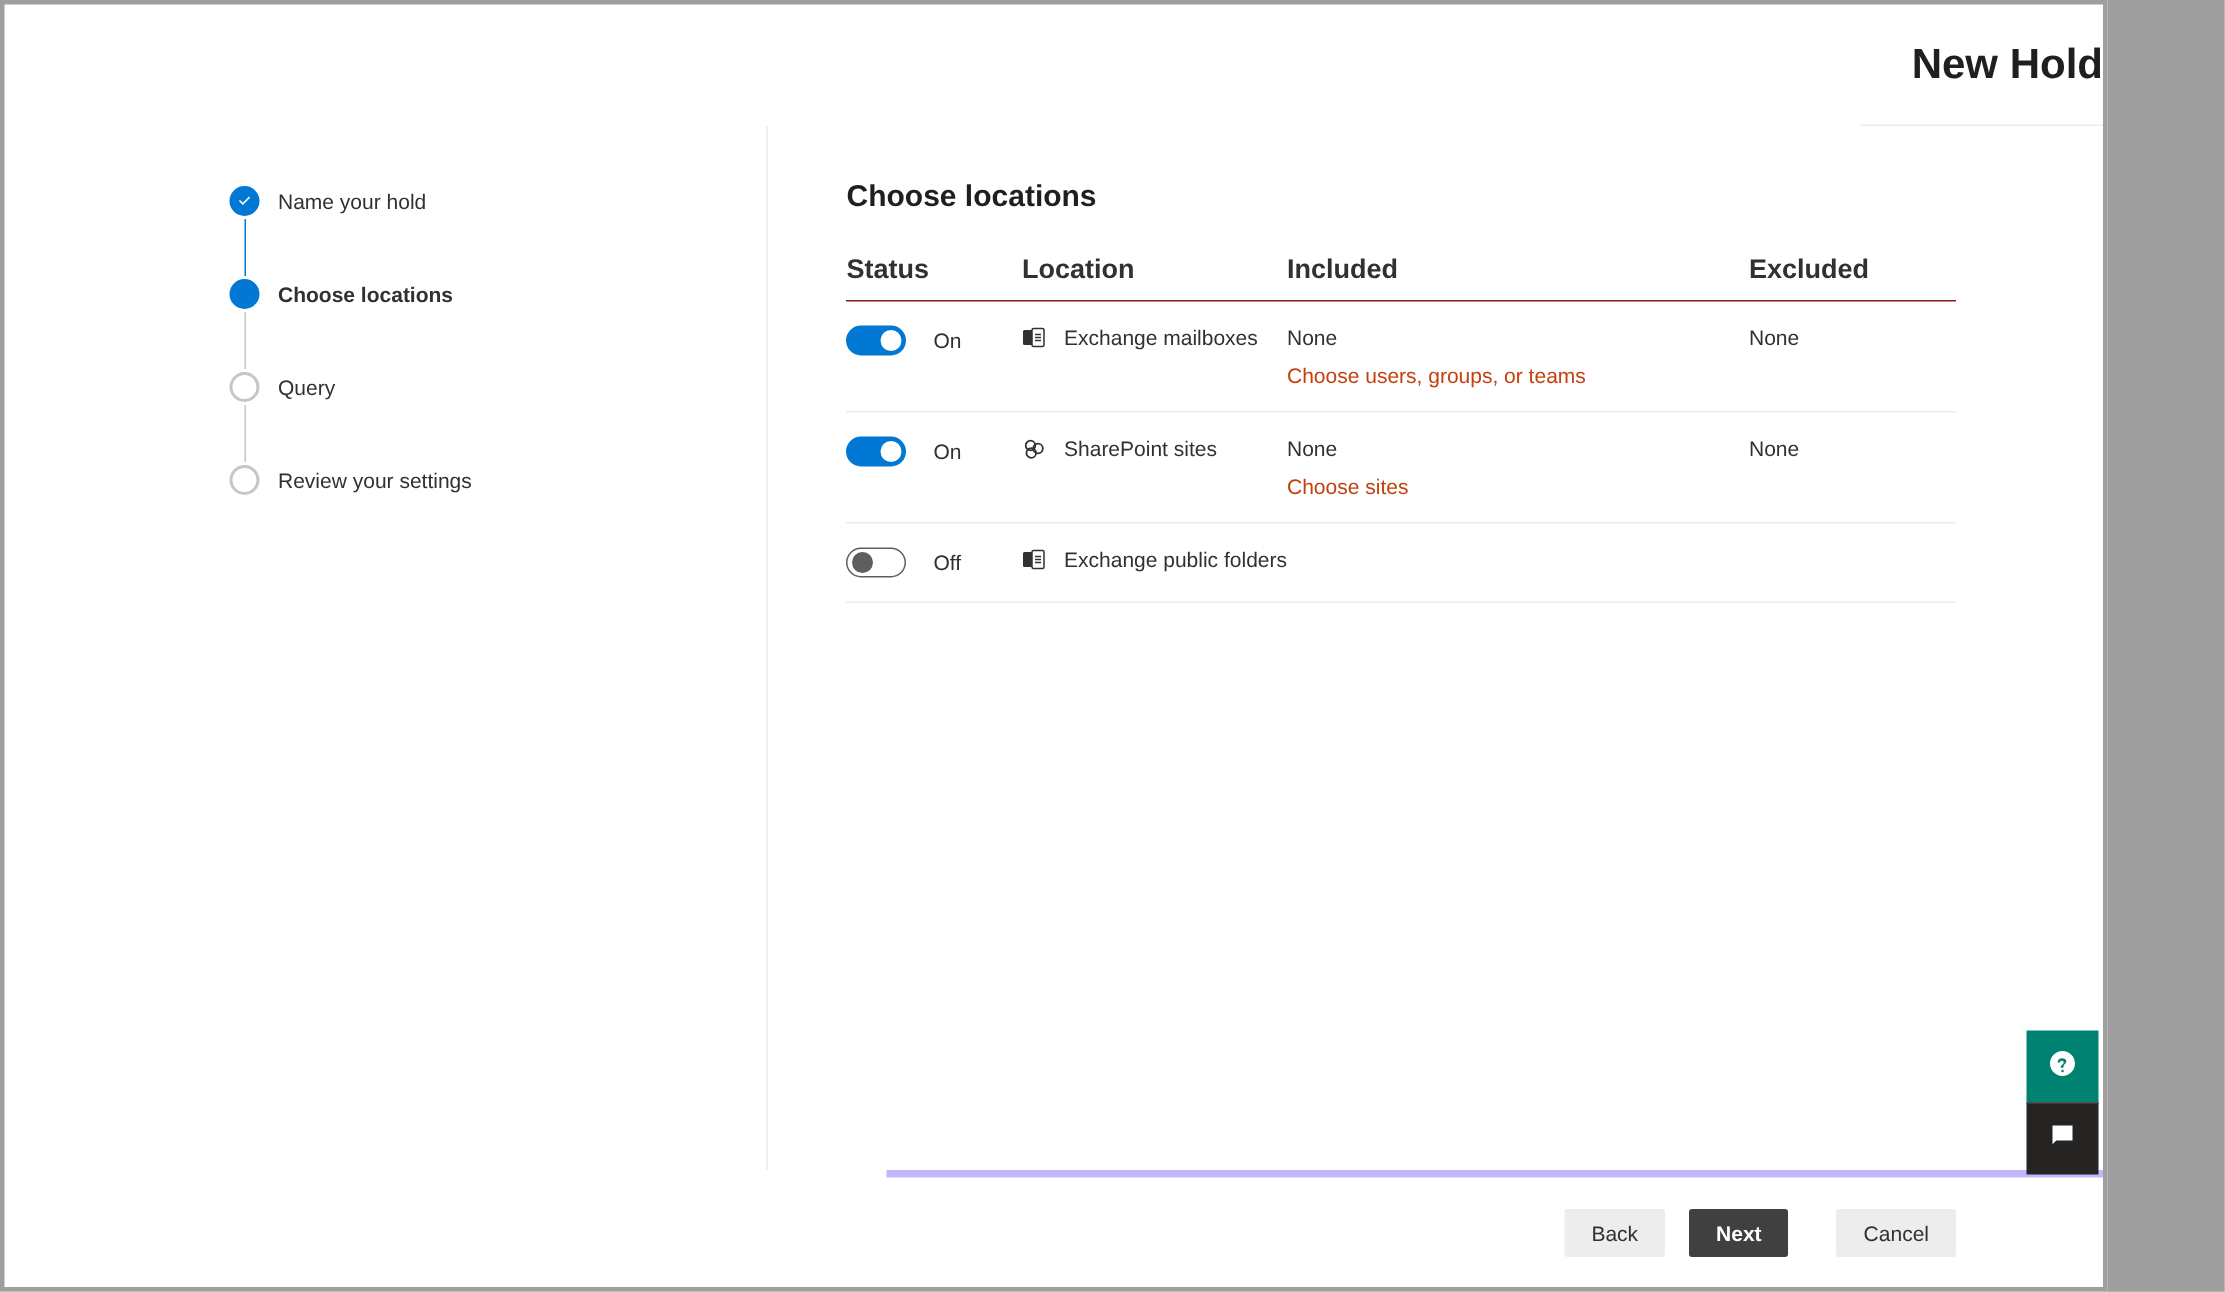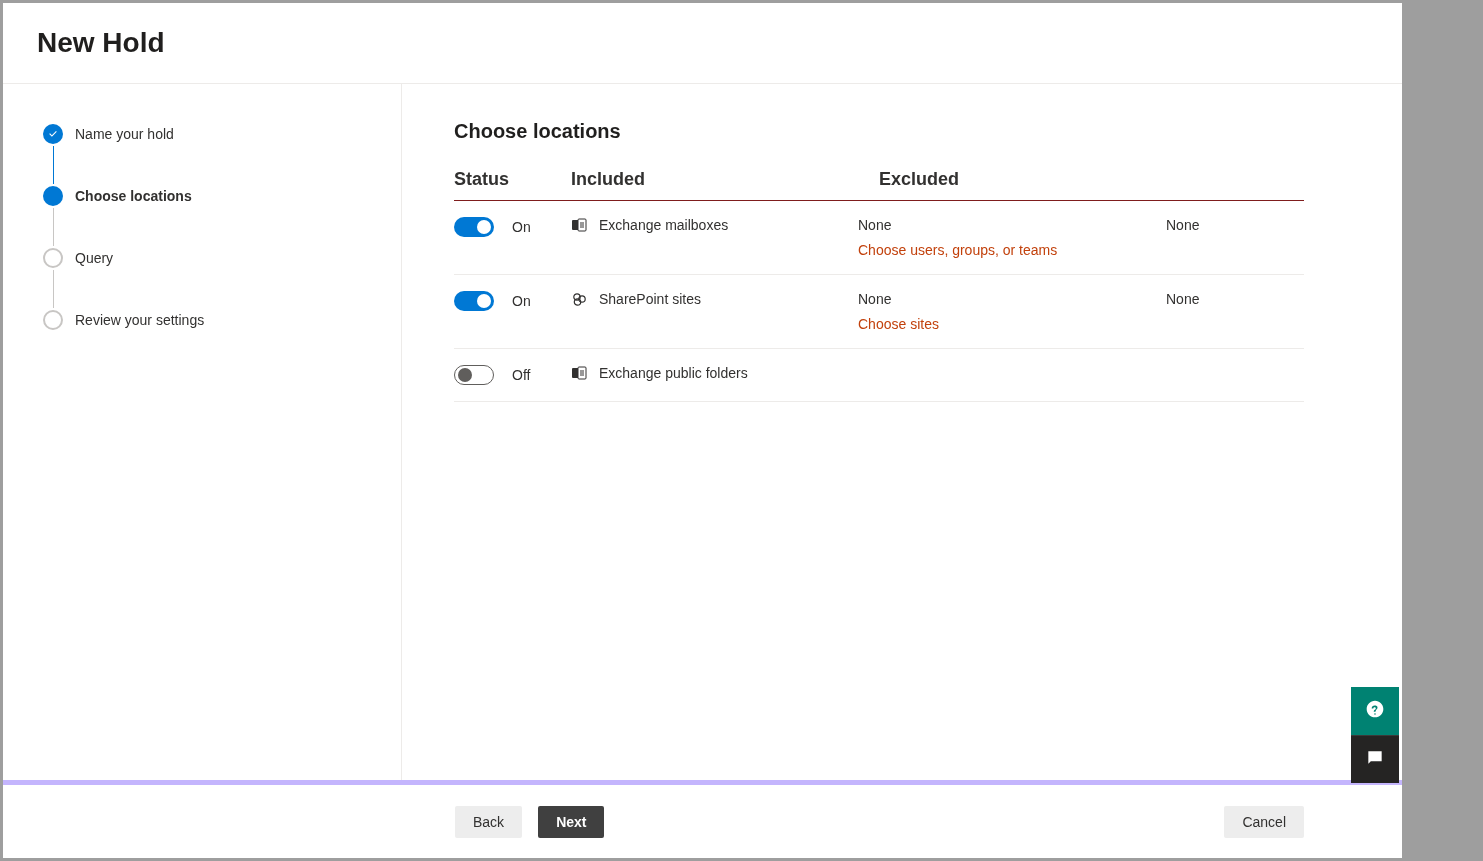--- a/index.html
+++ b/index.html
@@ -1,17 +1,17 @@
 <!DOCTYPE html>
 <html><head>
 <meta charset="utf-8">
 <style>
   * { box-sizing: border-box; }
   html, body { margin:0; padding:0; height:100%; font-family:"Segoe UI", -apple-system, BlinkMacSystemFont, sans-serif; background:#9e9e9e; }
-  .frame { width:1405px; height:861px; background:#fff; border:3px solid #9e9e9e; position:relative; display:flex; flex-direction:column; }
+  .frame { width:1405px; height:861px; background:#fff; border:3px solid #9e9e9e; position:relative; display:flex; flex-direction:column;align-items:flex-end; }
   .header { padding:24px 0 24px 34px; border-bottom:1px solid #edebe9; }
   .header h1 { margin:0; font-size:28px; font-weight:700; color:#201f1e; }
   .body { flex:1; display:flex; overflow:hidden; }
   .sidebar { width:399px; border-right:1px solid #edebe9; padding:40px 0 0 40px; }
   .steps { list-style:none; margin:0; padding:0; }
   .step { display:flex; align-items:center; position:relative; min-height:20px; }
   .step-icon { width:20px; height:20px; border-radius:50%; display:flex; align-items:center; justify-content:center; flex-shrink:0; }
   .step.completed .step-icon { background:#0078d4; }
   .step.completed .step-icon svg { width:12px; height:12px; fill:#fff; }
   .step.current .step-icon { background:#0078d4; }
@@ -87,20 +87,21 @@
             <span class="step-icon"></span>
             <span class="step-label">Review your settings</span>
           </li>
         </ul>
     </nav>
 
     <div class="main">
       <h2>Choose locations</h2>
       <div class="col-headers">
         <div class="col-status">Status</div>
+        <div class="col-location">Location</div>
         <div class="col-included">Included</div>
         <div class="col-excluded">Excluded</div>
       </div>
       <div id="rows-container">
           <div class="row">
             <div class="toggle-wrap">
               <div class="toggle on">
                 <div class="knob"></div>
               </div>
               <span class="toggle-label">On</span>

